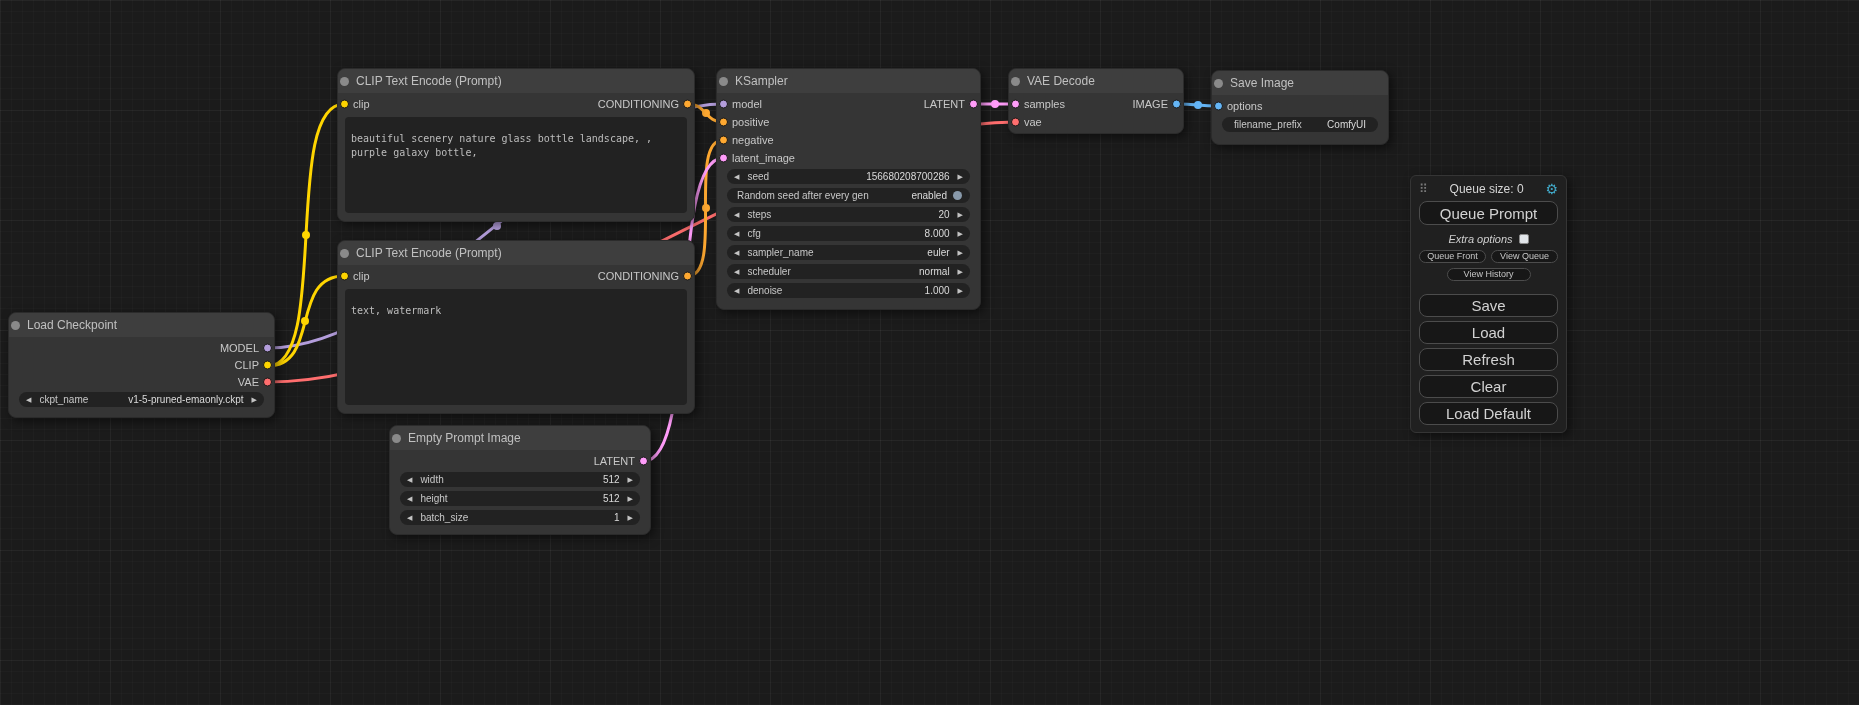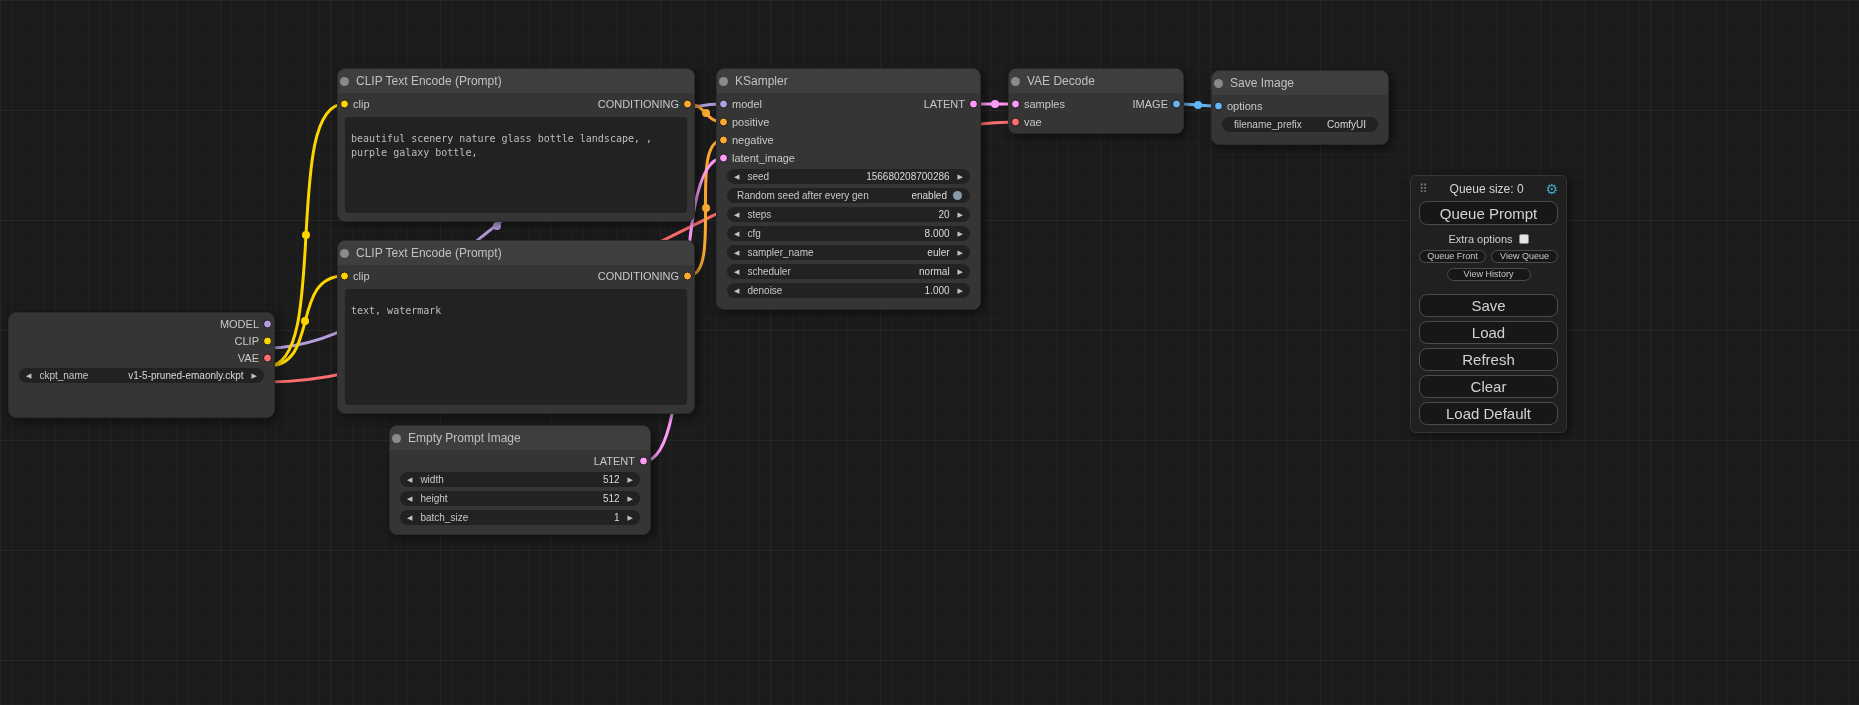--- a/index.html
+++ b/index.html
@@ -81,21 +81,21 @@
   }
   .menu-header { display: flex; align-items: center; justify-content: space-between; height: 18px; color: #d6d6d6; font-size: 12px; }
   .drag { color: #7a7a7a; font-size: 12px; cursor: grab; }
   .gear { font-size: 14px; cursor: pointer; }
   .mbtn {
     display: block; width: 100%; background: #171717; border: 1px solid #4c4c4c;
     border-radius: 8px; color: #d2d2d2; font-family: Liberation Sans, sans-serif; font-size: 15px;
     height: 23px; margin-top: 4px; line-height: 1; cursor: pointer;
   }
   .mbtn.qp { height: 24px; margin-top: 3px; }
-  .extra-row { display: flex; align-items: center; justify-content: center; gap: 6px; margin-top: 8px; font-size: 11px; color: #cfcfcf; }
+  .extra-row { display: flex; align-items: center; justify-content: center; gap: 6px; margin-top: 8px; font-size: 11px; color: #cfcfcf; font-style: italic; }
   .checkbox { width: 10px; height: 10px; background: #e2e6ea; border: 1px solid #8a8a8a; border-radius: 2px; cursor: pointer; }
   .small-row { display: flex; gap: 5px; margin-top: 5px; }
   .sbtn {
     flex: 1; background: #171717; border: 1px solid #4c4c4c; border-radius: 7px;
     color: #c6c6c6; font-family: inherit; font-size: 9px; height: 13px;
     line-height: 1; padding: 0 4px; cursor: pointer;
   }
   .small-row.center { justify-content: center; }
   .small-row.center .sbtn { flex: 0 0 auto; width: 84px; }
   .menu-gap { height: 9px; }
@@ -121,20 +121,24 @@
     <circle cx="305" cy="321" r="4" fill="#FFD500"></circle>
     <circle cx="641" cy="252" r="4" fill="#FF6E6E"></circle>
     <circle cx="706" cy="113" r="4" fill="#FFA931"></circle>
     <circle cx="706" cy="208" r="4" fill="#FFA931"></circle>
     <circle cx="684" cy="310" r="4" fill="#FF9CF9"></circle>
     <circle cx="995" cy="104" r="4" fill="#FF9CF9"></circle>
     <circle cx="1198" cy="105" r="4" fill="#64B5F6"></circle>
   </svg>
 
   <div class="node" style="left:8px; top:312px; width:267px; height:106px;">
+    <div class="node-title">
+      <span class="tdot" style="background-color: rgb(138, 138, 138);"></span>
+      <span>Load Checkpoint</span>
+    </div>
     <div class="node-body">
       <div class="slot-row r17 out-only">
         <span class="lbl">MODEL</span>
         <span class="port pr" style="background-color: rgb(179, 157, 219);"></span>
       </div>
       <div class="slot-row r17 out-only">
         <span class="lbl">CLIP</span>
         <span class="port pr" style="background-color: rgb(255, 213, 0);"></span>
       </div>
       <div class="slot-row r17 out-only">

